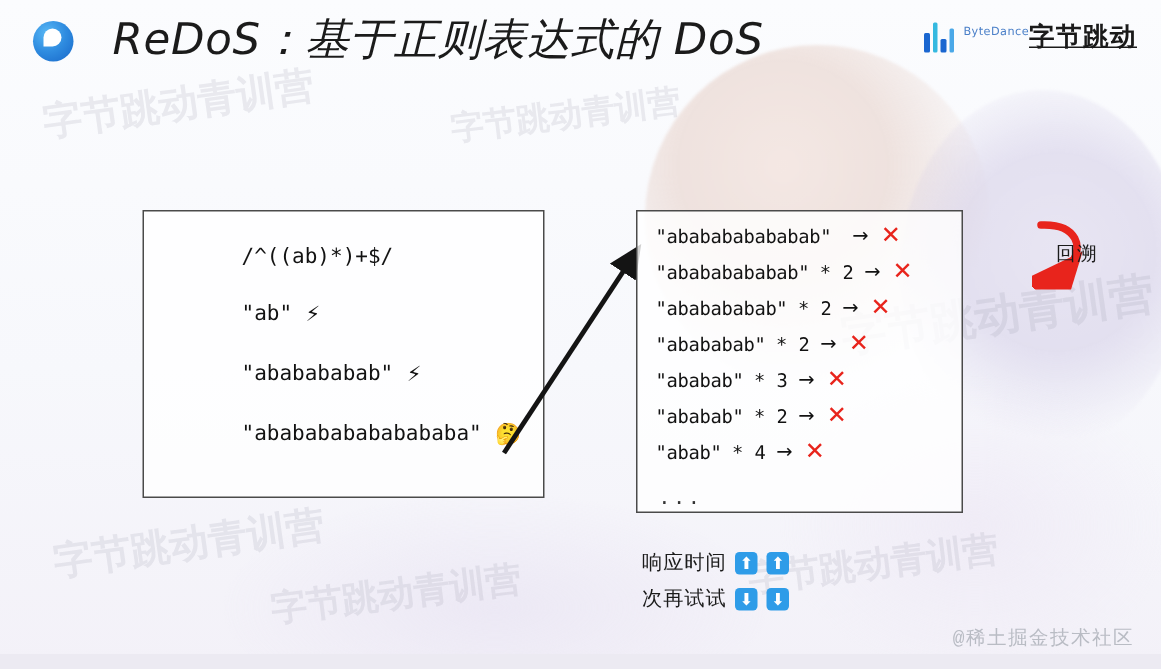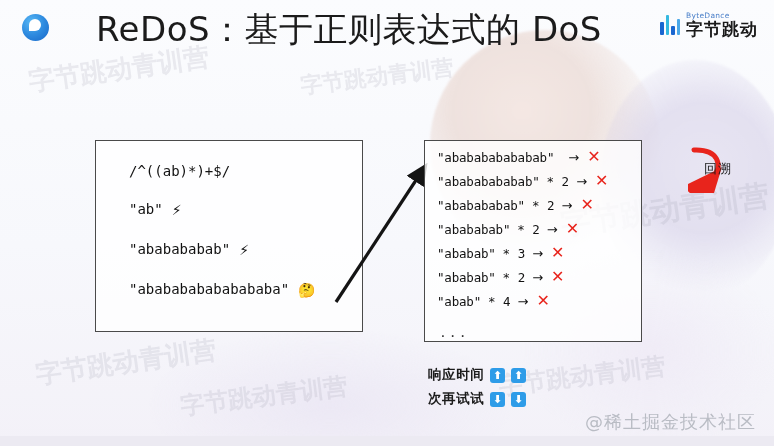--- a/index.html
+++ b/index.html
@@ -41,52 +41,53 @@
   .header{position:absolute;left:0;top:0;width:774px;height:56px;}
   .logo-mark{
     position:absolute;left:22px;top:14px;width:27px;height:27px;border-radius:50%;
     background:radial-gradient(circle at 35% 30%,#58b8f5 0%,#2f8ce0 48%,#1766c8 100%);
   }
   .logo-mark::after{
     content:"";position:absolute;left:7px;top:5px;width:12px;height:12px;
     border-radius:50% 50% 50% 0;background:#ffffff;
   }
   .title{
-    position:absolute;left:96px;top:7px;
-    font-size:34px;color:#1b1b1b;letter-spacing:.5px;
+    position:absolute;left:75px;top:7px;
+    font-size:29px;color:#1b1b1b;letter-spacing:.5px;
     font-family:"DejaVu Sans","Liberation Sans",sans-serif;
+    font-style:italic;
   }
   .bd-logo{position:absolute;right:16px;top:8px;height:34px;display:flex;align-items:center;gap:6px;}
   .bd-bars{display:flex;align-items:flex-end;gap:2px;height:20px;}
   .bd-bars i{display:block;width:3.5px;border-radius:1px;}
   .bd-b1{height:13px;background:#1a66d0;}
   .bd-b2{height:20px;background:#35b9e0;}
   .bd-b3{height:9px;background:#1a66d0;}
   .bd-b4{height:16px;background:#4aa8e8;}
-  .bd-txt{display:flex;flex-direction:column;line-height:1;}
+  .bd-txt{display:flex;line-height:1;}
   .bd-en{font-size:7.5px;color:#4a7fc8;letter-spacing:.3px;margin-bottom:2px;}
-  .bd-cn{font-size:17px;color:#1a1a1a;font-weight:600;letter-spacing:1px;}
+  .bd-cn{font-size:17px;color:#1a1a1a;font-weight:600;letter-spacing:1px;text-decoration:underline;}
 
   
   .subtitle{
     position:absolute;left:120px;top:80px;
     font-size:15px;color:#2a2a2a;letter-spacing:.4px;white-space:nowrap;
   }
 
   
   .box{
     position:absolute;background:rgba(255,255,255,.80);
     border:1.5px solid #4a4a4a;
   }
   .box-left{left:95px;top:140px;width:266px;height:190px;}
   .box-right{left:424px;top:140px;width:216px;height:200px;}
 
   .code{
     font-family:"DejaVu Sans Mono","Liberation Mono",monospace;
-    font-size:14px;color:#121212;white-space:nowrap;
+    font-size:14px;color:#121212;white-space:nowrap;margin-left:32px;
   }
   .lrow{position:absolute;left:33px;}
   .l0{top:22px;}
   .l1{top:60px;}
   .l2{top:100px;}
   .l3{top:140px;}
   .emoji{font-family:"DejaVu Sans",sans-serif;font-size:14px;margin-left:9px;vertical-align:-1px;}
 
   .rrow{
     position:absolute;left:12px;white-space:nowrap;
@@ -109,35 +110,35 @@
 
   
   .red-loop{position:absolute;left:688px;top:145px;width:42px;height:48px;}
   .huisu{
     position:absolute;left:704px;top:160px;font-size:13px;color:#1b1b1b;
     letter-spacing:1px;white-space:nowrap;
   }
 
   
   .metric{position:absolute;left:428px;font-size:13.5px;color:#1b1b1b;
-    display:flex;align-items:center;letter-spacing:.6px;white-space:nowrap;font-weight:bold;}
+    display:flex;align-items:center;letter-spacing:.6px;white-space:nowrap;}
   .m1{top:366px;}
   .m2{top:390px;}
   .chip{
     display:inline-flex;align-items:center;justify-content:center;
     width:15px;height:15px;border-radius:3px;margin-left:6px;
     color:#fff;font-size:11px;line-height:1;font-family:"DejaVu Sans",sans-serif;
   }
   .chip-up{background:#2e9ce8;}
   .chip-down{background:#2e9ce8;}
 
   
   .credit{
     position:absolute;right:18px;bottom:12px;
-    font-size:18px;color:#b9bcc4;letter-spacing:1px;white-space:nowrap;
+    font-size:13px;color:#b9bcc4;letter-spacing:1px;white-space:nowrap;font-family:Liberation Mono, monospace;
   }
   .bottom-band{position:absolute;left:0;bottom:0;width:774px;height:10px;background:#eceaf2;}
 </style>
 </head>
 <body>
 
 <div class="slide">
 
   <div class="bg-blob blob-a"></div>
   <div class="bg-blob blob-b"></div>

